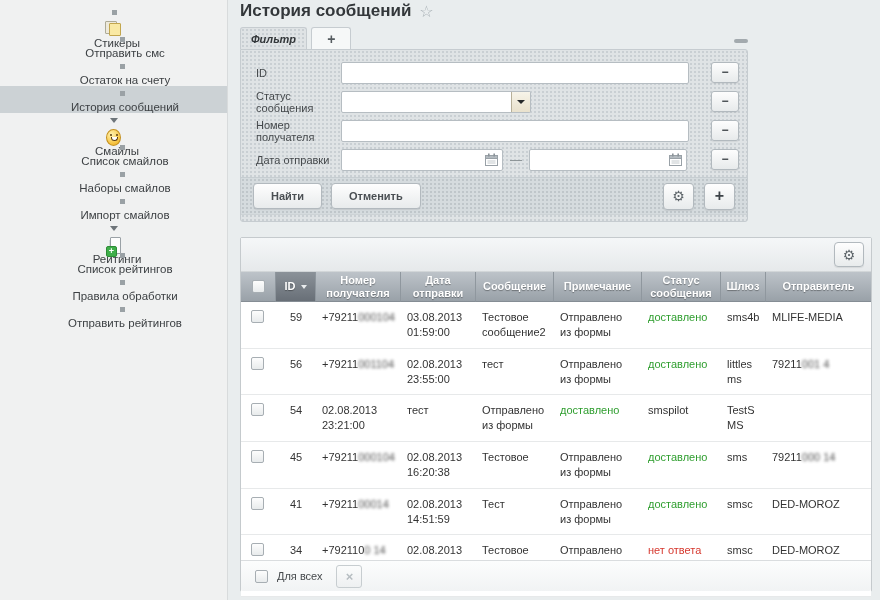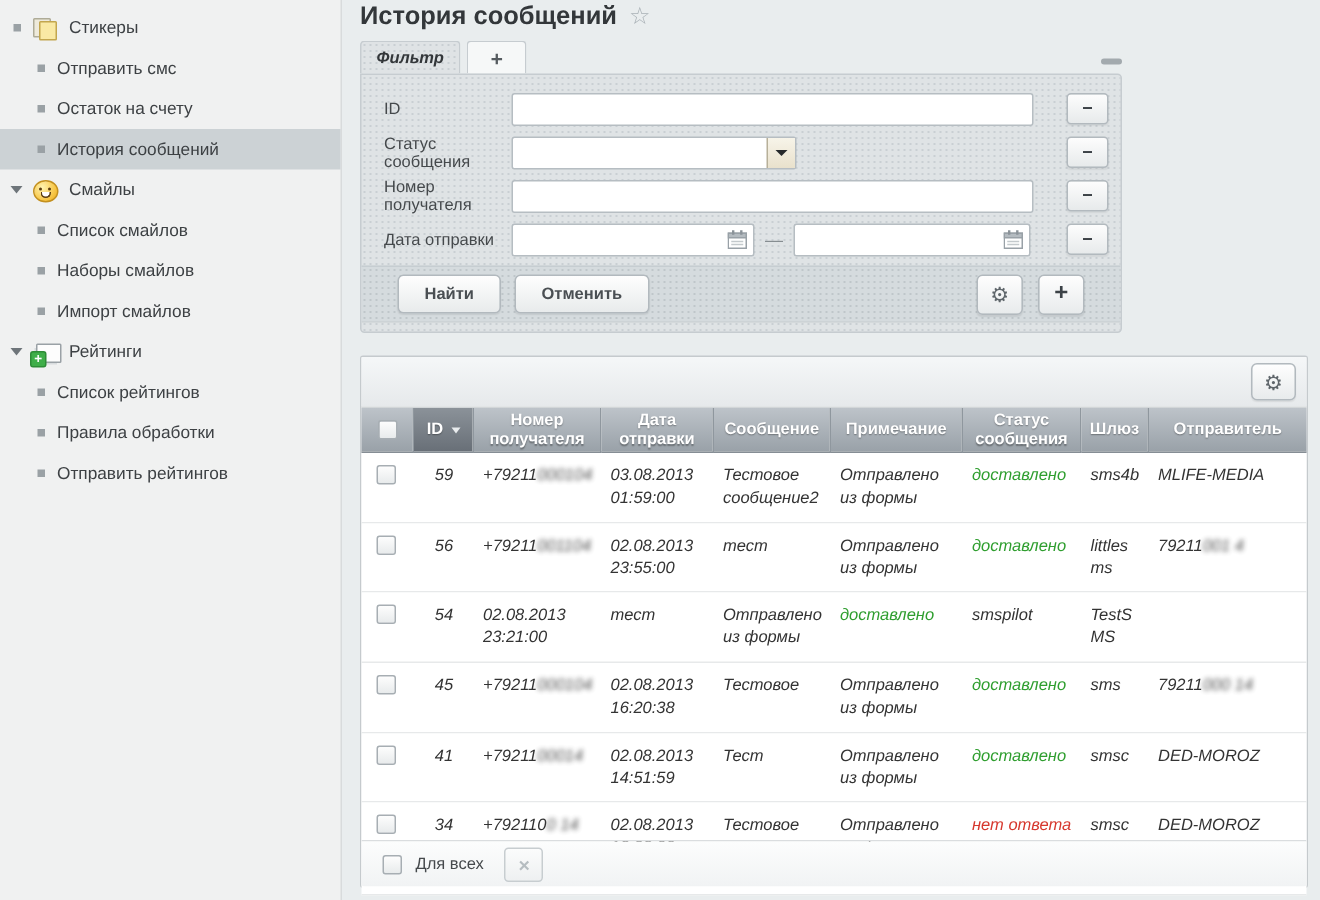--- a/index.html
+++ b/index.html
@@ -1,21 +1,21 @@
 <!DOCTYPE html>
 <html><head>
 <meta charset="utf-8">
 <style>
   * { margin:0; padding:0; box-sizing:border-box; }
   html,body { width:880px; height:600px; overflow:hidden; }
   body { font-family:"Liberation Sans", sans-serif; background:#e9edee; position:relative; color:#3d4144; }
 
   
   .sidebar { position:absolute; left:0; top:0; bottom:0; width:228px; background:#f0f1f1; border-right:1px solid #d8dbdc; padding-top:5px; }
-  .s-item { height:27px; display:flex; align-items:center; font-size:11.5px; color:#3d4144; cursor:default; }
+  .s-item { height:27px; display:flex; align-items:center; font-size:11.5px; color:#3d4144; cursor:default;flex-direction:column; }
   .s-item.top { padding-left:7px; }
   .s-item.sub { padding-left:23px; }
   .s-item.selected { background:#ccd2d5; }
   .marker { width:15px; display:flex; justify-content:flex-start; align-items:center; flex:0 0 15px; }
   .tri { width:0; height:0; border-left:4px solid transparent; border-right:4px solid transparent; border-top:5px solid #6e757a; }
   .sq { width:5px; height:5px; background:#9aa1a5; margin-left:2px; }
   .tree-ic { width:17px; height:16px; margin-right:7px; position:relative; flex:0 0 17px; }
   .ic-stickers::before { content:""; position:absolute; left:0; top:1px; width:10px; height:11px; background:#eeeadb; border:1px solid #aeab97; border-radius:1px; }
   .ic-stickers::after { content:""; position:absolute; left:4px; top:3px; width:10px; height:11px; background:#f9e9a4; border:1px solid #c2a64e; border-radius:1px; }
   .ic-smiley { border-radius:50%; width:15px; height:15px; top:1px; background:radial-gradient(circle at 35% 30%, #fff3b0, #f7c544 65%, #e8a820); border:1px solid #c3901f; }
@@ -52,37 +52,37 @@
   .sel-btn { position:absolute; right:0; top:0; width:19px; height:20px; background:linear-gradient(#f7f4e9,#e9e1cc); border-left:1px solid #b7b099; display:flex; align-items:center; justify-content:center; }
   .sel-arrow { width:0; height:0; border-left:4px solid transparent; border-right:4px solid transparent; border-top:4px solid #26292b; }
   .date-wrap { position:relative; }
   .in-date1 { width:162px; padding-right:22px; }
   .in-date2 { width:158px; padding-right:22px; }
   .cal { position:absolute; right:5px; top:4px; width:13px; height:13px; }
   .dash { color:#868d91; margin:0 7px; font-size:12px; }
   .mini-btn { position:absolute; right:8px; top:4px; width:28px; height:21px; background:linear-gradient(#fdfdfd,#e7eaeb); border:1px solid #b2b9be; border-radius:3px; color:#3c4247; font-weight:bold; font-size:12px; line-height:18px; text-align:center; cursor:pointer; box-shadow:0 1px 1px rgba(0,0,0,.06); }
   .f-actions { position:absolute; left:0; right:0; bottom:6px; height:38px;
     background-color:#d5dbde; background-image:radial-gradient(#bfc6ca 1px, transparent 1px); background-size:4px 4px;
-    border-top:1px solid #c6cdd1; border-bottom:1px solid #cdd3d6; display:flex; align-items:center; padding:0 24px; }
+    border-top:1px solid #c6cdd1; border-bottom:1px solid #cdd3d6; display:flex; align-items:center; padding:0 12px; }
   .btn { height:26px; padding:0 17px; background:linear-gradient(#fefefe,#e8ebec); border:1px solid #b2b9be; border-radius:4px; font-size:11px; font-weight:bold; color:#4a4f53; cursor:pointer; box-shadow:0 1px 1px rgba(0,0,0,.08); margin-right:9px; font-family:"Liberation Sans",sans-serif; }
   .sq-btn { width:31px; height:27px; background:linear-gradient(#fefefe,#e8ebec); border:1px solid #b2b9be; border-radius:4px; cursor:pointer; display:flex; align-items:center; justify-content:center; color:#5f666b; font-size:14px; box-shadow:0 1px 1px rgba(0,0,0,.08); }
   .sq-btn.plus { font-size:16px; font-weight:bold; color:#3c4247; }
   .spacer { flex:1; }
   .gap10 { width:10px; }
 
   
   .table-panel { position:absolute; left:12px; top:237px; width:632px; height:355px; background:#fff; border:1px solid #c5cacd; border-radius:2px; }
   .t-toolbar { height:34px; background:linear-gradient(#f5f7f8,#e6e9eb); border-bottom:1px solid #d2d6d8; display:flex; align-items:center; justify-content:flex-end; padding:0 7px; }
   .t-toolbar .sq-btn { width:30px; height:25px; }
   .grid { display:grid; grid-template-columns:35px 40px 85px 75px 78px 88px 79px 45px 1fr; }
   .th { background:linear-gradient(#bdc3c9,#99a1a8); border-right:1px solid #8f979e; border-bottom:1px solid #858d94; color:#fff; font-size:11px; font-weight:bold; text-shadow:0 1px 1px rgba(0,0,0,.35); display:flex; align-items:center; justify-content:center; text-align:center; height:30px; line-height:1.15; padding:1px 3px; cursor:pointer; }
   .th.sorted { background:linear-gradient(#8b9299,#686f77); }
   .th .sort-arr { width:0; height:0; border-left:3.5px solid transparent; border-right:3.5px solid transparent; border-top:4px solid #e9ecee; margin-left:5px; }
   .tr { display:grid; grid-template-columns:35px 40px 85px 75px 78px 88px 79px 45px 1fr; border-bottom:1px solid #e7e9ea; background:#fff; }
-  .td { padding:8px 6px; font-size:11px; color:#333; line-height:1.35; min-height:40px; word-wrap:break-word;font-style:italic; }
+  .td { padding:8px 6px; font-size:11px; color:#333; line-height:1.35; min-height:40px; word-wrap:break-word; }
   .td.c-cb { padding-left:10px; }
   .td.c-id { text-align:center; padding-left:2px; padding-right:2px; }
   .st-green { color:#2f9e2f; }
   .st-red { color:#d6382e; }
   .blur { filter:blur(1.7px); opacity:.85; }
   .cb { display:inline-block; width:13px; height:13px; background:linear-gradient(#fdfdfd,#e8ebec); border:1px solid #a7aeb3; border-radius:2px; cursor:pointer; }
   .th .cb { margin:0; }
   .t-footer { position:absolute; left:0; right:0; bottom:0; height:31px; border-top:1px solid #dadddf; background:linear-gradient(#fcfdfd,#f1f3f4); display:flex; align-items:center; padding:0 0 0 14px; border-radius:0 0 2px 2px; }
   .t-footer .lbl { font-size:11px; color:#45494c; margin:0 14px 0 9px; }
   .x-btn { width:26px; height:23px; background:linear-gradient(#fbfcfc,#eef0f1); border:1px solid #c7cdd0; border-radius:3px; color:#b6bdc1; font-size:13px; font-weight:bold; text-align:center; line-height:21px; cursor:pointer; }

